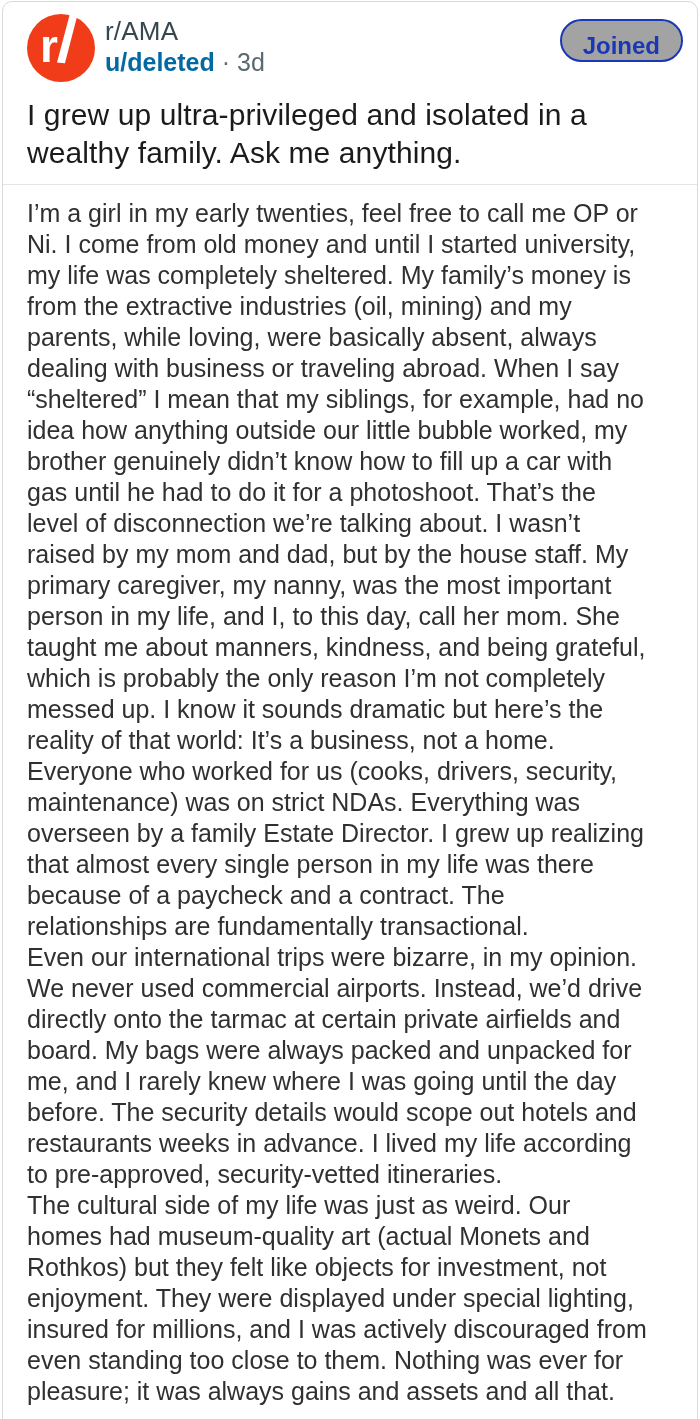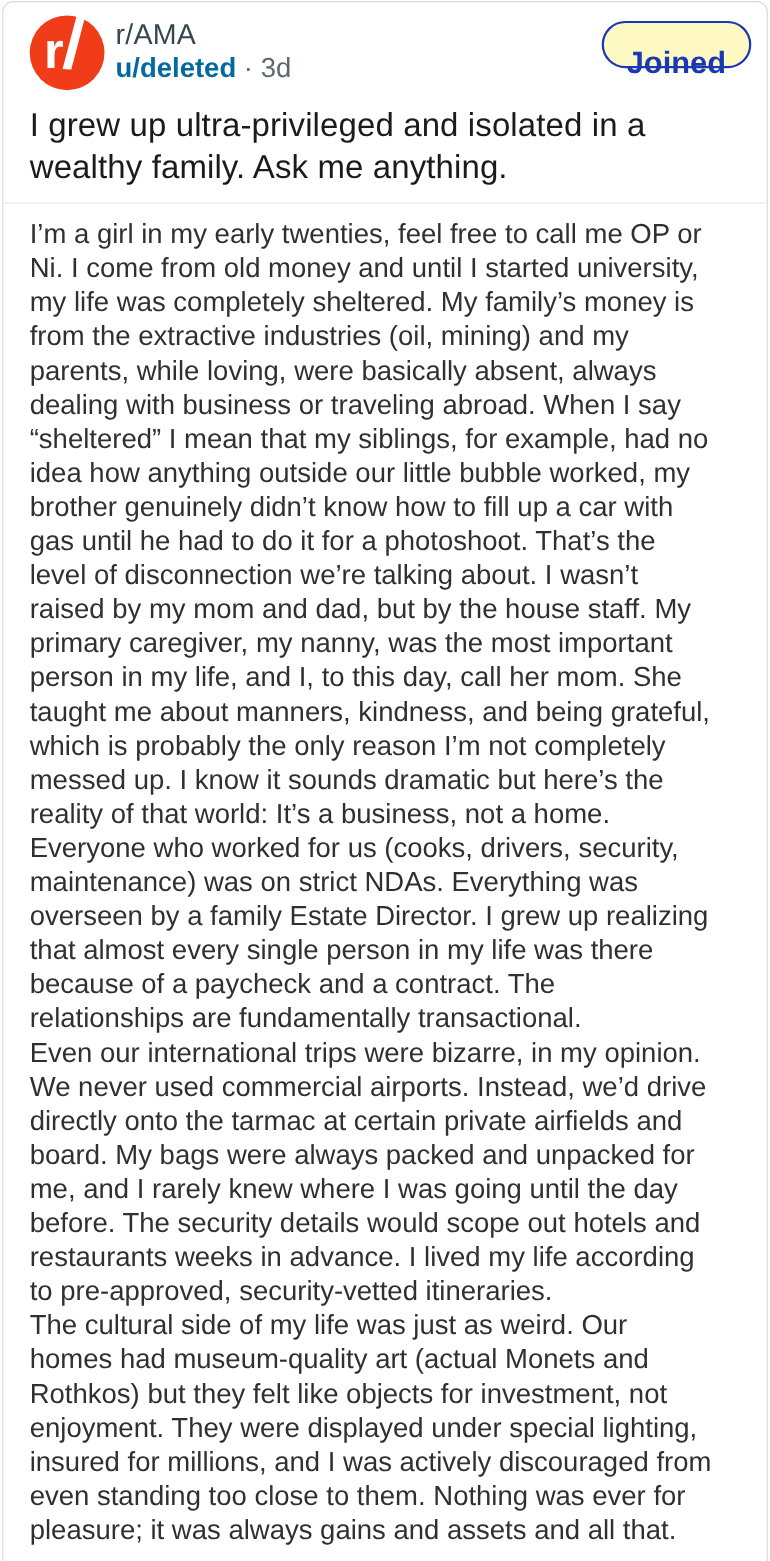--- a/index.html
+++ b/index.html
@@ -65,27 +65,27 @@
   .author-line {
     font-size: 25px;
     line-height: 31px;
   }
   .author-link { color: #0369a1; font-weight: bold; }
   .meta-sep, .meta-age { color: #5A6A72; }
   .joined-btn {
     box-sizing: border-box;
     margin-top: 5px;
     height: 43px;
-    padding: 16px 21px;
-    background: #fef9c3;
+    padding: 5px 21px;
+    background: #a3a3a3;
     border: 2px solid #1B38B4;
     border-radius: 22px;
     color: #1B38B4;
     font-family: "Liberation Sans", "DejaVu Sans", sans-serif;
-    font-size: 28px;
+    font-size: 24px;
     font-weight: bold;
     line-height: 39px;
     cursor: pointer;
   }
   .post-title {
     margin: 0;
     padding: 8px 24px 6px 24px;
     font-size: 30px;
     line-height: 38px;
     font-weight: normal;

